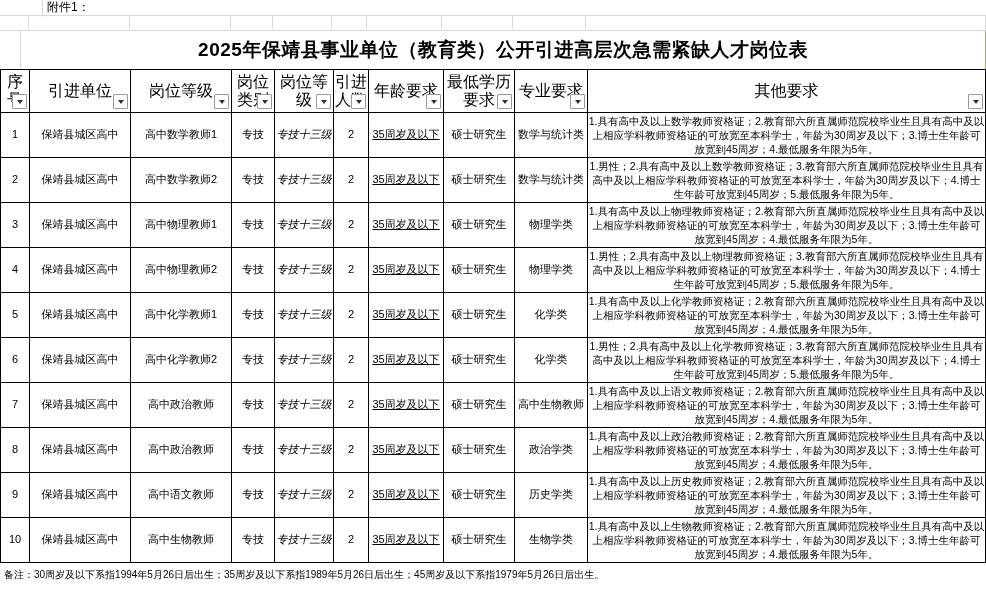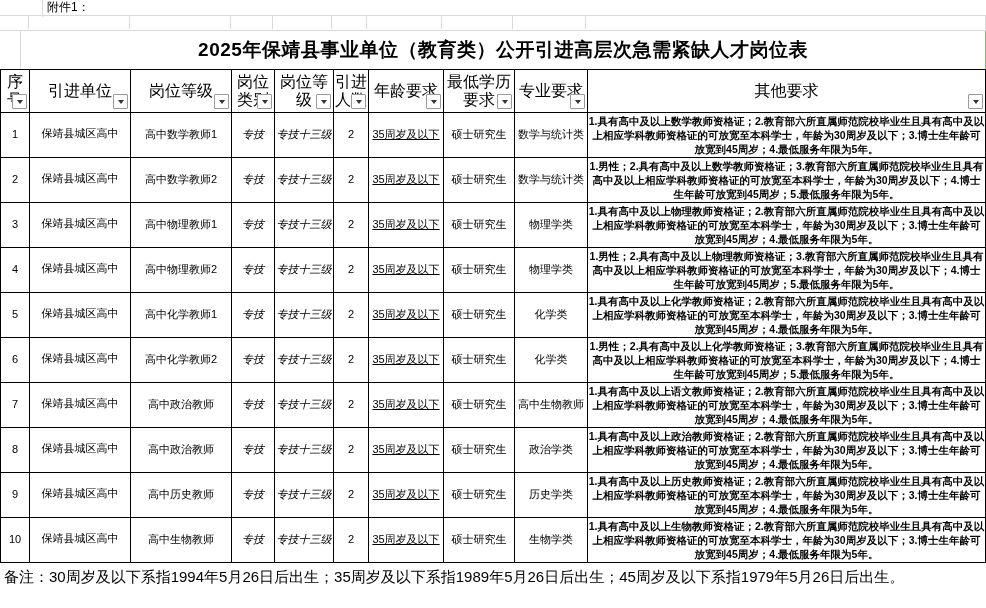--- a/index.html
+++ b/index.html
@@ -103,37 +103,36 @@
     border-left: 3px solid transparent;
     border-right: 3px solid transparent;
     border-top: 4px solid #333;
   }
   tbody td {
     height: 44px;
     font-size: 11px;
     line-height: 1.25;
   }
   td.idx { width: 28px; }
-  td.unit { width: 100px; font-family: Liberation Mono, monospace; }
+  td.unit { width: 100px; }
   td.post { width: 100px; }
-  td.cat  { width: 42px; font-style: italic; }
+  td.cat  { width: 42px; }
   td.lvl  { width: 58px; font-style: italic; }
   td.num  { width: 34px; }
   td.age  { width: 74px; text-decoration: underline; }
   td.edu  { width: 70px; }
   td.major{ width: 72px; }
   td.other {
     text-align: left;
     padding: 3px 4px;
     line-height: 1.35;
     font-size: 10.5px;
-    font-weight: bold;
   }
   .note {
-    font-size: 15px;
+    font-size: 10px;
     padding: 5px 4px 0 4px;
     white-space: nowrap;
   }
   .two-line { line-height: 1.15; }
 </style>
 </head>
 <body>
 
 <div class="page">
 
@@ -317,21 +316,21 @@
         <td class="lvl">专技十三级</td>
         <td class="num">2</td>
         <td class="age">35周岁及以下</td>
         <td class="edu">硕士研究生</td>
         <td class="major">政治学类</td>
         <td class="other">1.具有高中及以上政治教师资格证；2.教育部六所直属师范院校毕业生且具有高中及以上相应学科教师资格证的可放宽至本科学士，年龄为30周岁及以下；3.博士生年龄可放宽到45周岁；4.最低服务年限为5年。</td>
       </tr>
       <tr>
         <td class="idx">9</td>
         <td class="unit">保靖县城区高中</td>
-        <td class="post">高中历史教师</td>
+        <td class="post">高中语文教师</td>
         <td class="cat">专技</td>
         <td class="lvl">专技十三级</td>
         <td class="num">2</td>
         <td class="age">35周岁及以下</td>
         <td class="edu">硕士研究生</td>
         <td class="major">历史学类</td>
         <td class="other">1.具有高中及以上历史教师资格证；2.教育部六所直属师范院校毕业生且具有高中及以上相应学科教师资格证的可放宽至本科学士，年龄为30周岁及以下；3.博士生年龄可放宽到45周岁；4.最低服务年限为5年。</td>
       </tr>
       <tr>
         <td class="idx">10</td>

